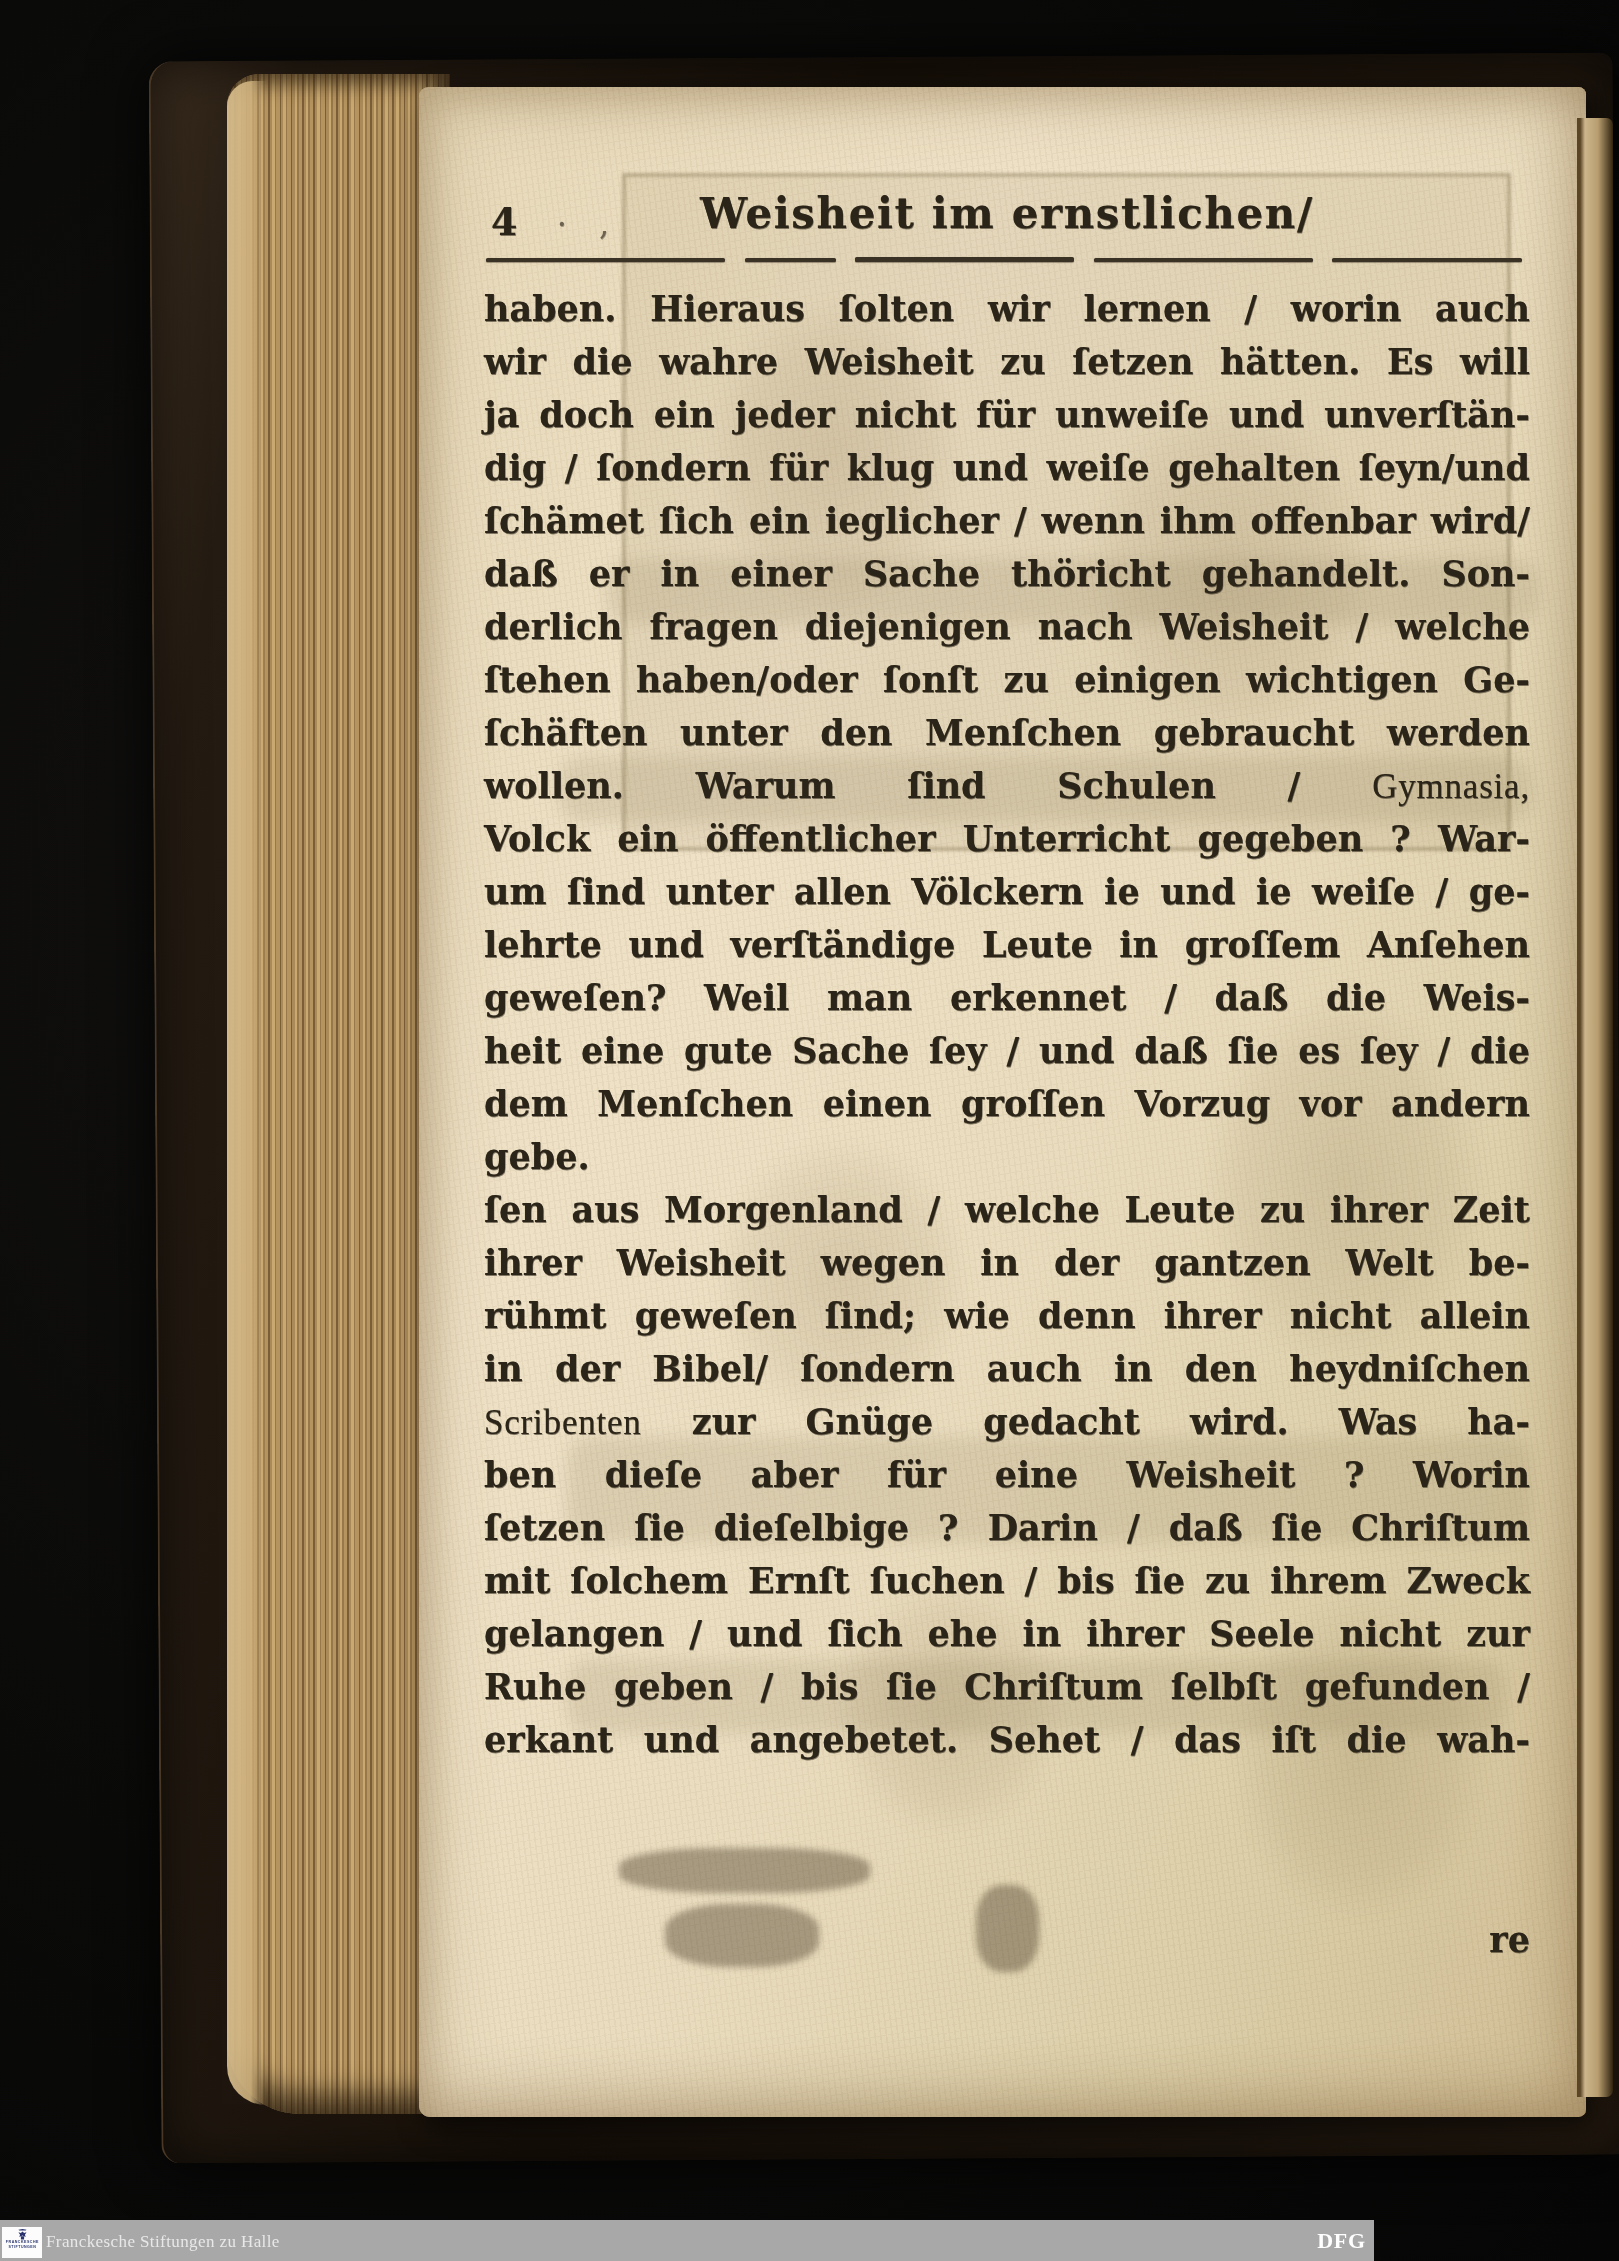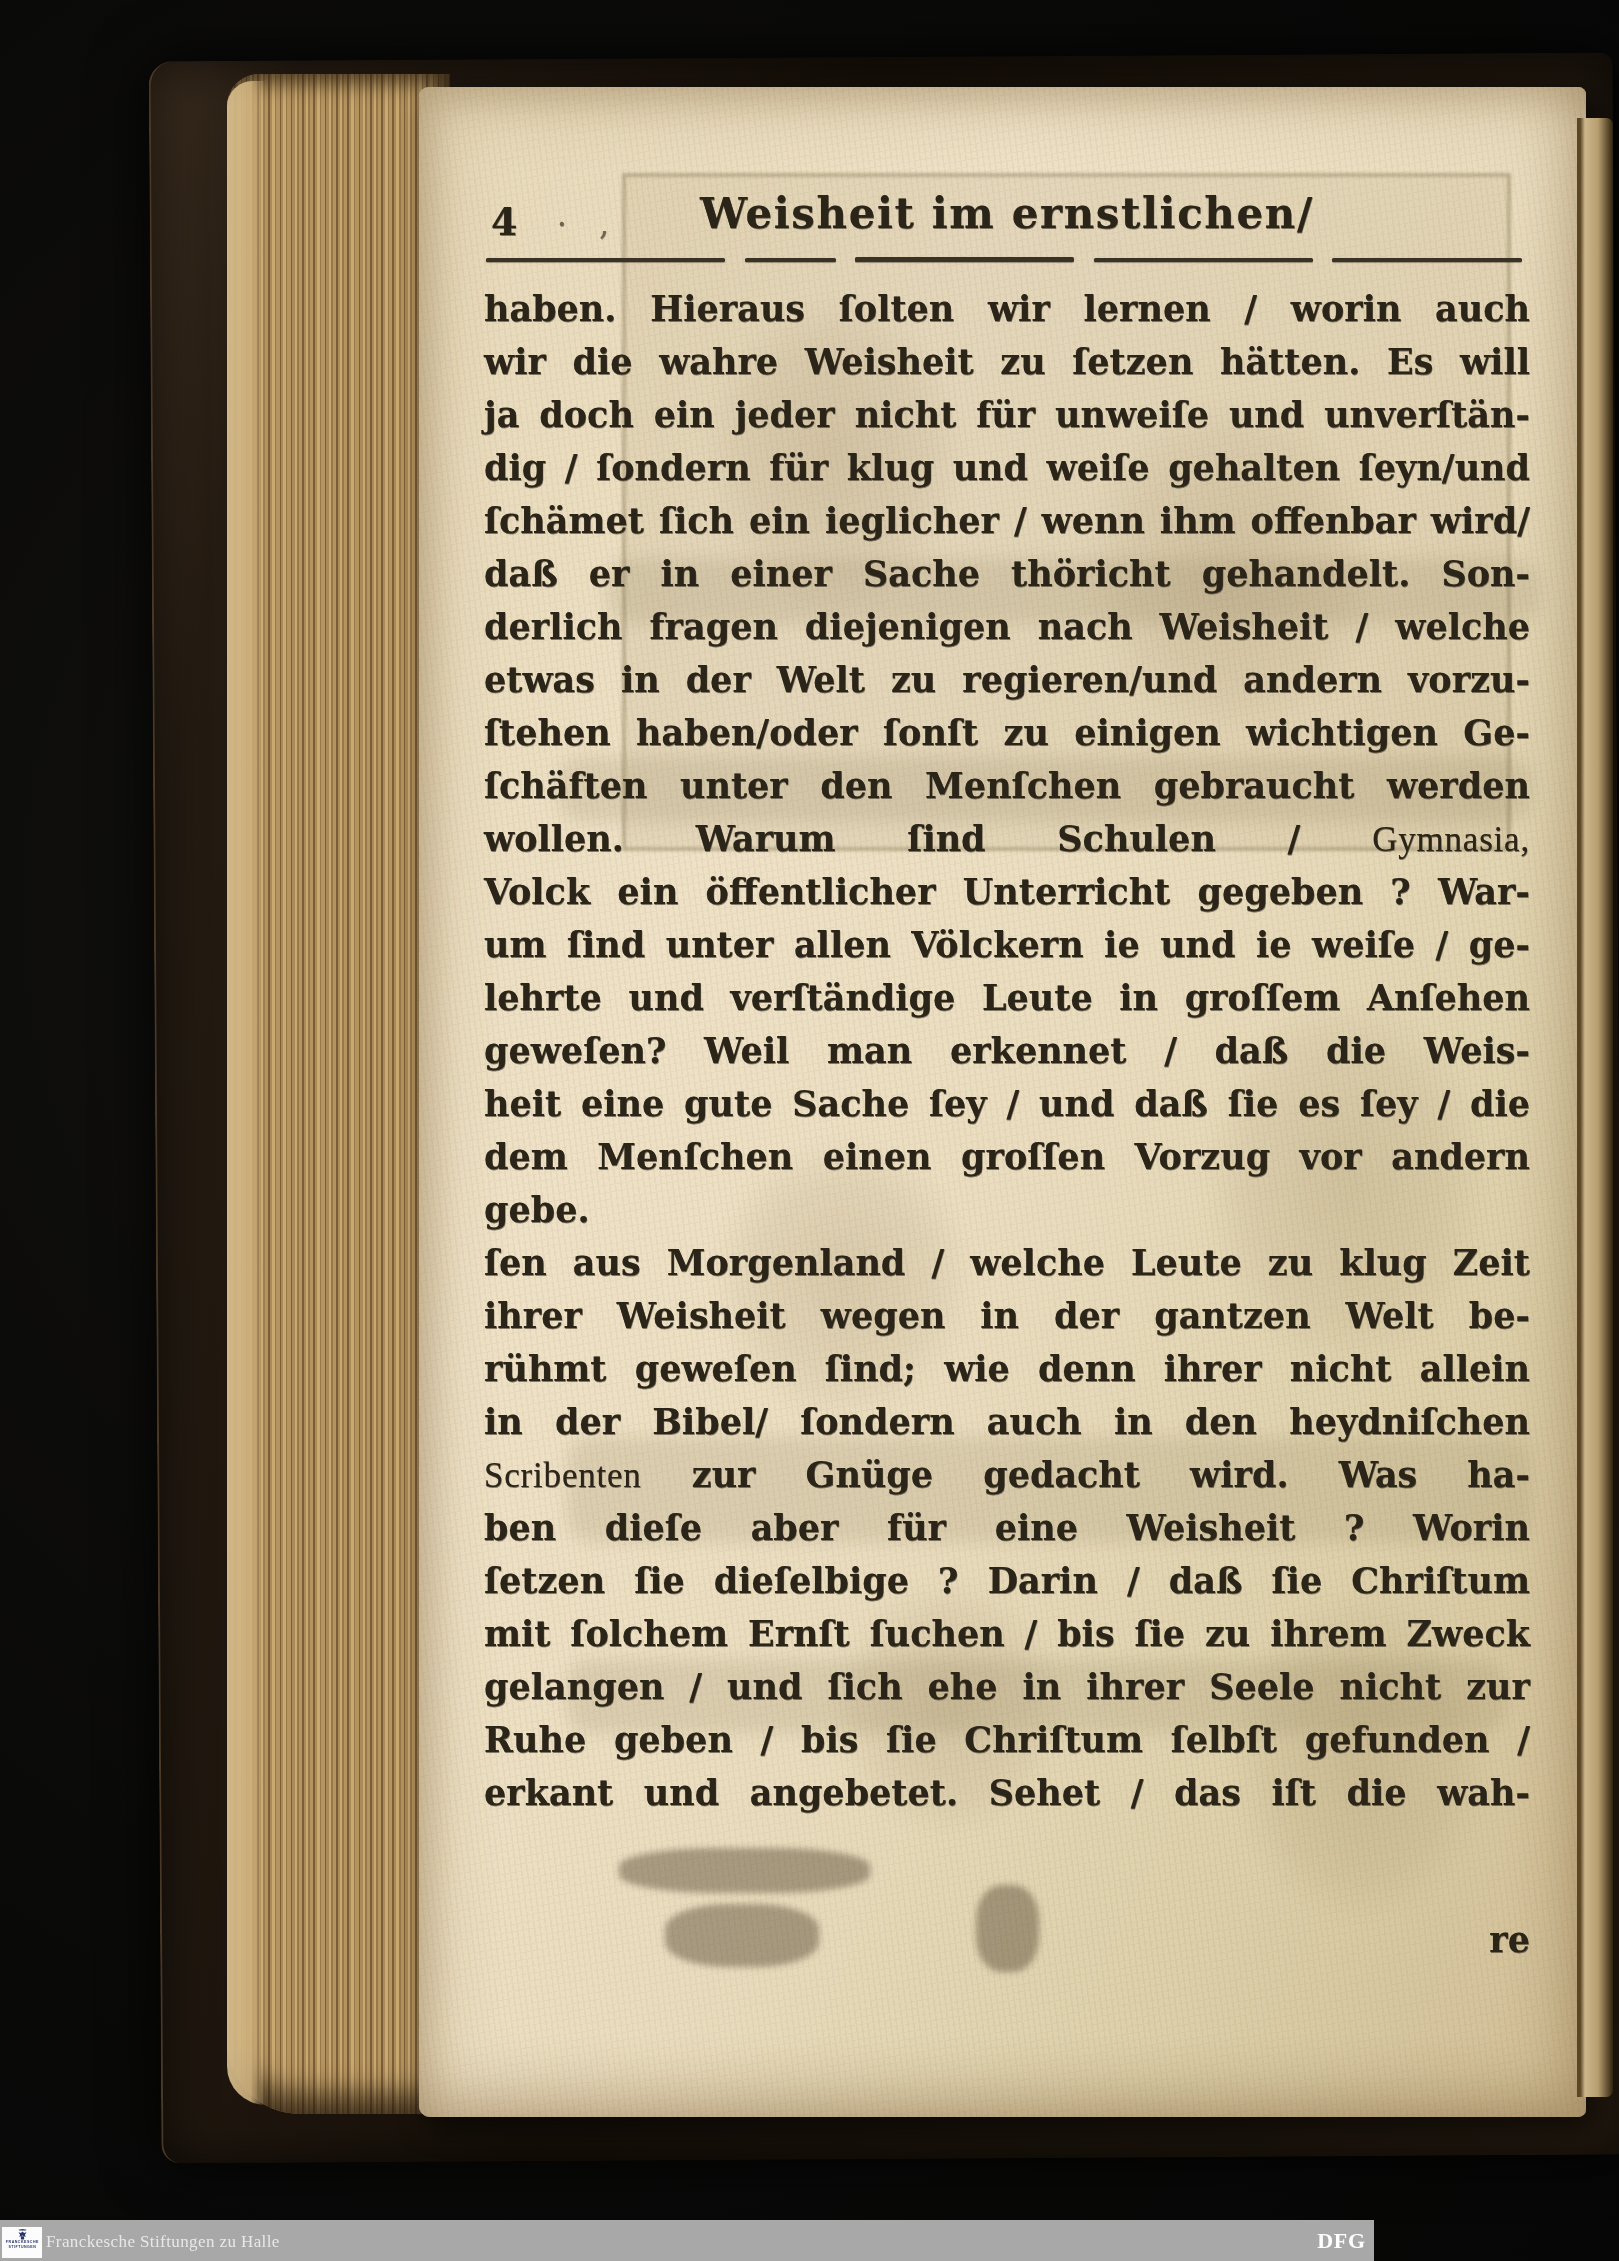--- a/index.html
+++ b/index.html
@@ -107,32 +107,31 @@
   </div>
 
   <div class="printed textblock">
       <div class="line"><span class="fraktur">haben. Hieraus ſolten wir lernen / worin auch</span></div>
       <div class="line"><span class="fraktur">wir die wahre Weisheit zu ſetzen hätten. Es will</span></div>
       <div class="line"><span class="fraktur">ja doch ein jeder nicht für unweiſe und unverſtän-</span></div>
       <div class="line"><span class="fraktur">dig / ſondern für klug und weiſe gehalten ſeyn/und</span></div>
       <div class="line"><span class="fraktur">ſchämet ſich ein ieglicher / wenn ihm offenbar wird/</span></div>
       <div class="line"><span class="fraktur">daß er in einer Sache thöricht gehandelt. Son-</span></div>
       <div class="line"><span class="fraktur">derlich fragen diejenigen nach Weisheit / welche</span></div>
-      <div class="line"><span class="fraktur">etwas in der Welt zu regieren/und andern vorzu-</span></div>
       <div class="line"><span class="fraktur">ſtehen haben/oder ſonſt zu einigen wichtigen Ge-</span></div>
       <div class="line"><span class="fraktur">ſchäften unter den Menſchen gebraucht werden</span></div>
       <div class="line"><span class="fraktur">wollen. Warum ſind Schulen / </span><span class="antiqua">Gymnasia,</span></div>
       <div class="line"><span class="fraktur">Volck ein öffentlicher Unterricht gegeben ? War-</span></div>
       <div class="line"><span class="fraktur">um ſind unter allen Völckern ie und ie weiſe / ge-</span></div>
       <div class="line"><span class="fraktur">lehrte und verſtändige Leute in groſſem Anſehen</span></div>
       <div class="line"><span class="fraktur">geweſen? Weil man erkennet / daß die Weis-</span></div>
       <div class="line"><span class="fraktur">heit eine gute Sache ſey / und daß ſie es ſey / die</span></div>
       <div class="line"><span class="fraktur">dem Menſchen einen groſſen Vorzug vor andern</span></div>
       <div class="line align-left"><span class="fraktur">gebe.</span></div>
-      <div class="line"><span class="fraktur">ſen aus Morgenland / welche Leute zu klug Zeit</span></div>
+      <div class="line"><span class="fraktur">ſen aus Morgenland / welche Leute zu ihrer Zeit</span></div>
       <div class="line"><span class="fraktur">ihrer Weisheit wegen in der gantzen Welt be-</span></div>
       <div class="line"><span class="fraktur">rühmt geweſen ſind; wie denn ihrer nicht allein</span></div>
       <div class="line"><span class="fraktur">in der Bibel/ ſondern auch in den heydniſchen</span></div>
       <div class="line"><span class="antiqua">Scribenten</span><span class="fraktur"> zur Gnüge gedacht wird. Was ha-</span></div>
       <div class="line"><span class="fraktur">ben dieſe aber für eine Weisheit ? Worin</span></div>
       <div class="line"><span class="fraktur">ſetzen ſie dieſelbige ? Darin / daß ſie Chriſtum</span></div>
       <div class="line"><span class="fraktur">mit ſolchem Ernſt ſuchen / bis ſie zu ihrem Zweck</span></div>
       <div class="line"><span class="fraktur">gelangen / und ſich ehe in ihrer Seele nicht zur</span></div>
       <div class="line"><span class="fraktur">Ruhe geben / bis ſie Chriſtum ſelbſt gefunden /</span></div>
       <div class="line"><span class="fraktur">erkant und angebetet. Sehet / das iſt die wah-</span></div>

